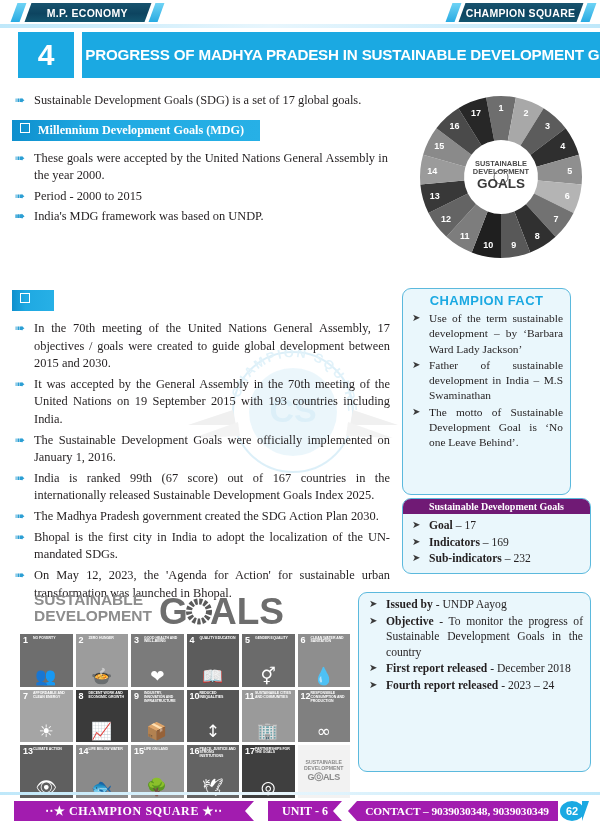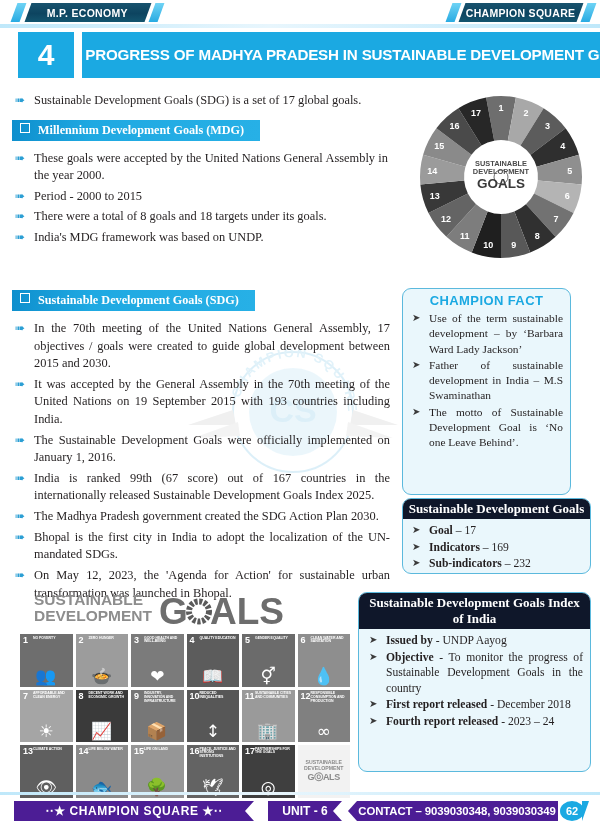--- a/index.html
+++ b/index.html
@@ -98,21 +98,21 @@
   .rbox li .ar{
     position:absolute;left:2px;top:0;color:#3a3a3a;
     font-family:"DejaVu Sans",sans-serif;font-size:10px;
   }
   .cfTitle{
     text-align:center;color:#1ba9e2;font-weight:bold;
     font-family:"Liberation Sans",sans-serif;font-size:13px;
     letter-spacing:.4px;margin:4px 0 3px 0;
   }
   .boxbar{
-    background:#0f172a;color:#ffffff;font-weight:bold;font-size:13px;
+    background:#701a75;color:#ffffff;font-weight:bold;font-size:10px;
     text-align:center;padding:2px 4px;
   }
 
   #box-fact{left:402px;top:288px;width:169px;height:207px;padding:0 7px 4px 7px;}
   #box-sdg{left:402px;top:498px;width:189px;height:76px;padding:0;overflow:hidden;}
   #box-sdg .inner{padding:4px 7px 3px 7px;}
   #box-sdg li, #box-index li{font-size:11.6px;}
   #box-index{left:358px;top:592px;width:233px;height:180px;padding:0;overflow:hidden;}
   #box-index .inner{padding:4px 7px 3px 8px;}
   .bold{font-weight:bold;margin-top:16px;}
@@ -149,22 +149,22 @@
     font-family:"Liberation Sans",sans-serif;font-weight:bold;
     font-size:5.2px;line-height:1.15;
   }
   .gcell.last .wm b{font-size:9px;letter-spacing:-.3px;}
 
   
   .footline{position:absolute;left:0;top:792px;width:600px;height:3px;
     background:linear-gradient(90deg,#bfe8fa,#e8f6fd 45%,#bfe8fa);}
   .fbox{
     position:absolute;top:801px;height:20px;
-    background:#4c1d95;color:#ffffff;
-    font-family:Liberation Sans, sans-serif;font-weight:bold;
+    background:#a21caf;color:#ffffff;
+    font-family:Liberation Serif, serif;font-weight:bold;
     display:flex;align-items:center;justify-content:center;
   }
   #foot-champion{left:14px;width:240px;font-size:12px;letter-spacing:.6px;
     clip-path:polygon(0 0,100% 0,calc(100% - 9px) 50%,100% 100%,0 100%);}
   #foot-unit{left:268px;width:74px;font-size:12px;
     clip-path:polygon(0 0,100% 0,calc(100% - 9px) 50%,100% 100%,0 100%);}
   #foot-contact{left:348px;width:210px;font-size:11.4px;letter-spacing:-.1px;
     clip-path:polygon(9px 0,100% 0,100% 100%,9px 100%,0 50%);
     padding-left:8px;box-sizing:border-box;}
   #foot-page{
@@ -272,29 +272,29 @@
 
   <div style="margin:10px 0 9px 2px;">
     <span class="sechead">
       <span class="sq"></span><span>Millennium Development Goals (MDG)</span>
     </span>
   </div>
 
   <ul class="bullets" id="mdg-list">
       <li><span class="bl">➠</span><span>These goals were accepted by the United Nations General Assembly in the year 2000.</span></li>
       <li><span class="bl">➠</span><span>Period - 2000 to 2015</span></li>
-      <li><span class="bl">➠</span><span>There were a total of 8 goals and 18 targets under its goals.</span></li>
+      <li><span class="bl">➠</span></li>
       <li><span class="bl">➠</span><span>India's MDG framework was based on UNDP.</span></li>
     </ul>
 </div>
 
 <div class="leftcol2">
   <div style="margin:0 0 9px 2px;">
     <span class="sechead">
-      <span class="sq"></span><span>Sustainable Development Goals (SDG)</span>
+      <span class="sq"></span>
     </span>
   </div>
   <ul class="bullets" id="sdg-list">
       <li><span class="bl">➠</span><span>In the 70th meeting of the United Nations General Assembly, 17 objectives / goals were created to guide global development between 2015 and 2030.</span></li>
       <li><span class="bl">➠</span><span>It was accepted by the General Assembly in the 70th meeting of the United Nations on 19 September 2015 with 193 countries including India.</span></li>
       <li><span class="bl">➠</span><span>The Sustainable Development Goals were officially implemented on January 1, 2016.</span></li>
       <li><span class="bl">➠</span><span>India is ranked 99th (67 score) out of 167 countries in the internationally released Sustainable Development Goals Index 2025.</span></li>
       <li><span class="bl">➠</span><span>The Madhya Pradesh government created the SDG Action Plan 2030.</span></li>
       <li><span class="bl">➠</span><span>Bhopal is the first city in India to adopt the localization of the UN-mandated SDGs.</span></li>
       <li><span class="bl">➠</span><span>On May 12, 2023, the 'Agenda for Action' for sustainable urban transformation was launched in Bhopal.</span></li>
@@ -315,21 +315,20 @@
   <div class="inner">
       <ul id="counts-list">
         <li><span class="ar">➤</span><span class="bold">Goal</span><span> – 17</span></li>
         <li><span class="ar">➤</span><span class="bold">Indicators</span><span> – 169</span></li>
         <li><span class="ar">➤</span><span class="bold">Sub-indicators</span><span> – 232</span></li>
       </ul>
     </div>
 </div>
 
 <div class="rbox" id="box-index">
-  <div class="boxbar">Sustainable Development Goals Index of India</div>
   <div class="inner">
       <ul id="index-list">
         <li><span class="ar">➤</span><span class="bold">Issued by</span><span> - UNDP Aayog</span></li>
         <li><span class="ar">➤</span><span class="bold">Objective</span><span> - To monitor the progress of Sustainable Development Goals in the country</span></li>
         <li><span class="ar">➤</span><span class="bold">First report released</span><span> - December 2018</span></li>
         <li><span class="ar">➤</span><span class="bold">Fourth report released</span><span> - 2023 – 24</span></li>
       </ul>
     </div>
 </div>
 

